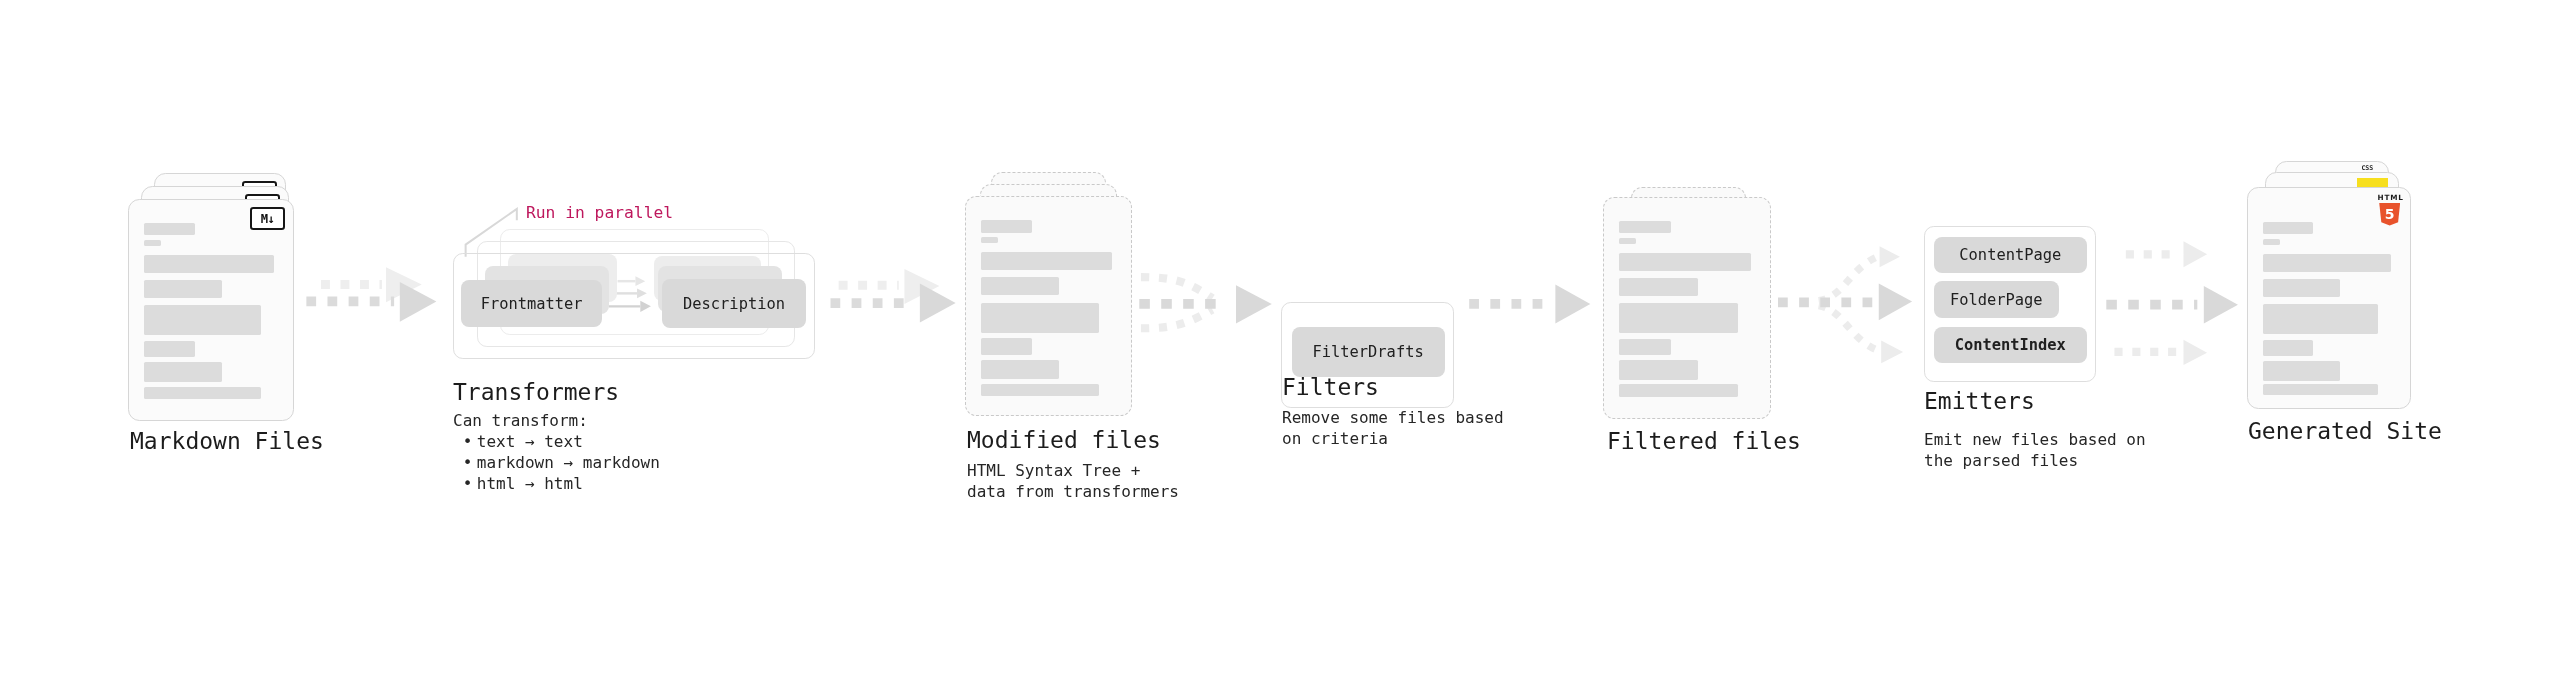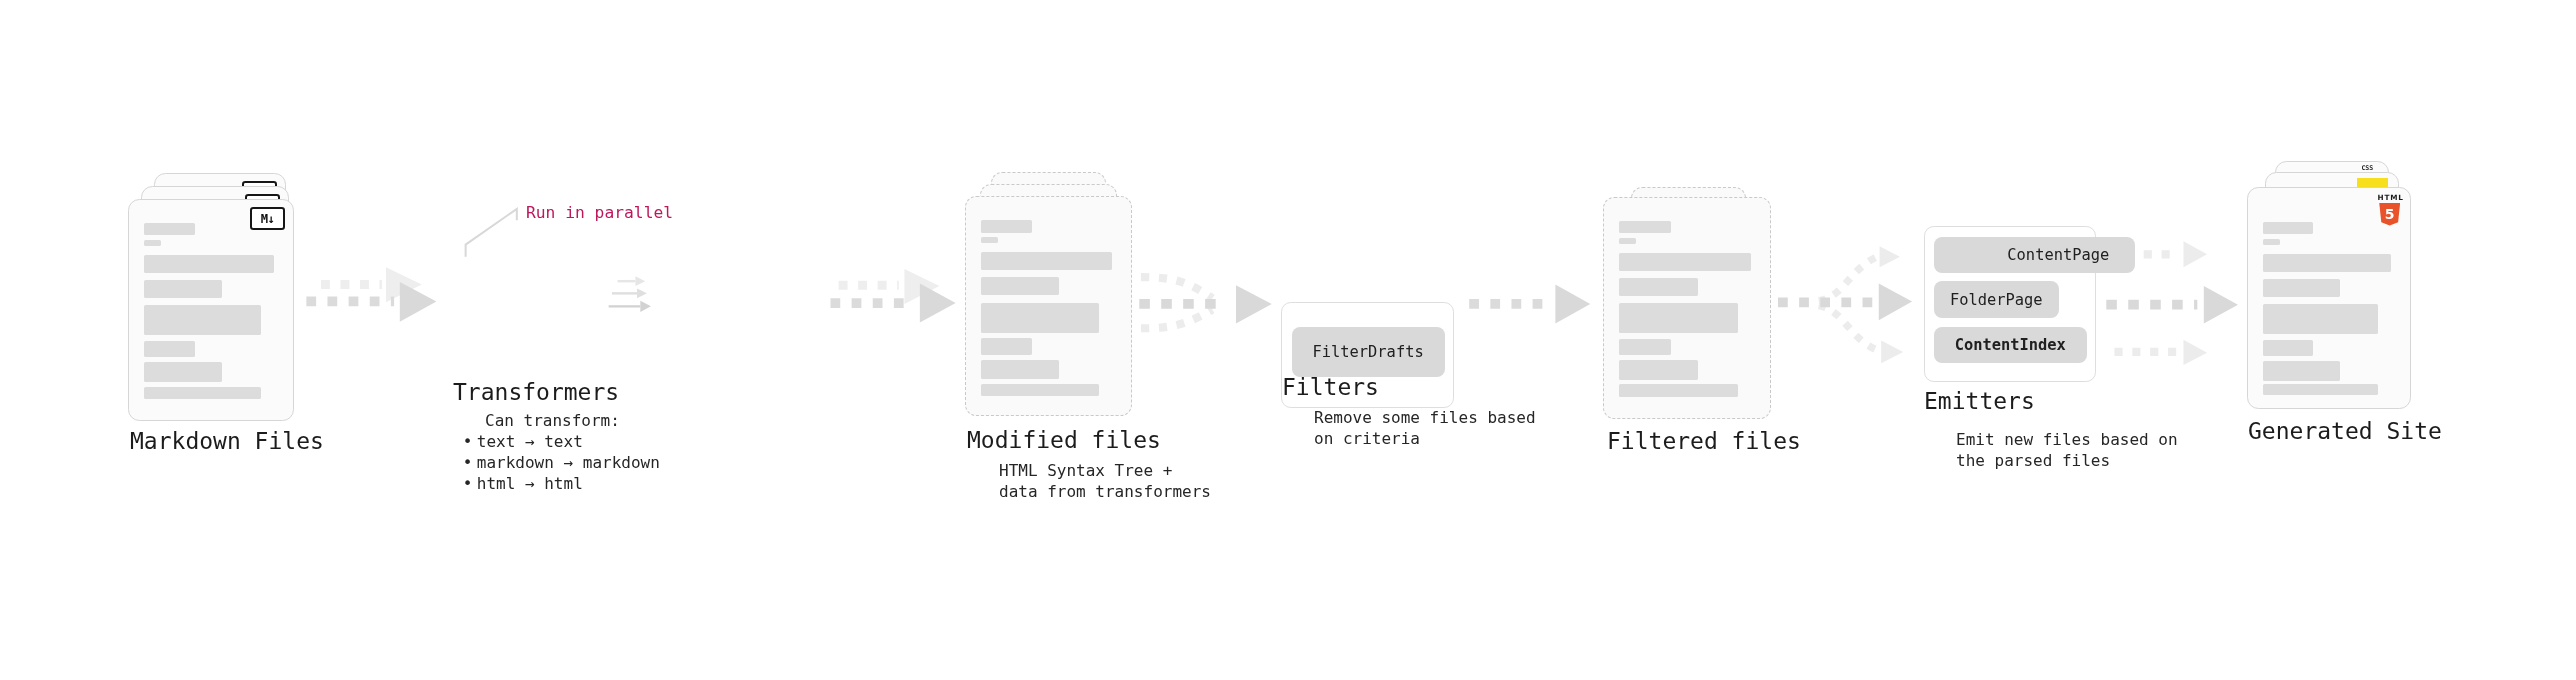--- a/index.html
+++ b/index.html
@@ -45,21 +45,21 @@
   .gb-mid{border:1.6px solid #e6e6e6;}
   .gb-back{border:1.6px solid #ececec;}
   .pill{position:absolute;background:#d9d9d9;border-radius:8.1px;display:flex;align-items:center;
         justify-content:center;font-size:15.4px;color:#202020;}
   .pill.ghost1{background:#e3e3e3;}
   .pill.ghost2{background:#ededed;}
 
   
   .t{position:absolute;font-size:23px;font-weight:500;color:#1c1c1c;line-height:26px;white-space:nowrap;}
   .cap{position:absolute;font-size:16px;color:#262626;line-height:21px;white-space:nowrap;}
-  .capline{display:block;margin-left:32px;}
+  .capline{display:block;}
   .note{position:absolute;font-size:16.3px;color:#be185d;white-space:nowrap;}
   .bullet-row{display:block;}
   .bullet-dot{display:inline-block;width:14px;}
 </style>
 </head>
 <body>
 
 <div class="canvas">
 
   <svg class="arrows" width="2576" height="681" viewBox="0 0 3170 838">
@@ -137,20 +137,31 @@
         <div class="b b5"></div>
         <div class="b b6"></div>
         <div class="b b7"></div>
         <div class="b b8"></div>
       </div>
     </div>
   </div>
   <div class="t" style="left:130px;top:428px;">Markdown Files</div>
 
   <div class="note" style="left:526px;top:203px;">Run in parallel</div>
+  <div class="sec" style="left:453px;top:229px;width:374px;height:146px;">
+    <div class="gbox gb-back" style="left:47px;top:0;width:269px;height:106px;"></div>
+    <div class="pill ghost2" style="left:55px;top:25px;width:109px;height:48px;"></div>
+    <div class="pill ghost2" style="left:201px;top:27px;width:107px;height:45px;"></div>
+    <div class="gbox gb-mid" style="left:23.6px;top:12.2px;width:318px;height:106px;"></div>
+    <div class="pill ghost1" style="left:32px;top:37px;width:124px;height:48px;"></div>
+    <div class="pill ghost1" style="left:205px;top:37px;width:124px;height:46px;"></div>
+    <div class="gbox gb-front" style="left:0;top:23.6px;width:362px;height:106px;"></div>
+    <div class="pill" style="left:8.1px;top:51px;width:141px;height:47px;">Frontmatter</div>
+    <div class="pill" style="left:209px;top:50px;width:144px;height:49px;">Description</div>
+  </div>
   <div class="t" style="left:453px;top:379px;">Transformers</div>
   <div class="cap" style="left:453px;top:410px;">
     <span class="capline">Can transform:</span>
     <span class="bullet-row" style="margin-left:9.8px;"><span class="bullet-dot">•</span><span>text → text</span></span>
     <span class="bullet-row" style="margin-left:9.8px;"><span class="bullet-dot">•</span><span>markdown → markdown</span></span>
     <span class="bullet-row" style="margin-left:9.8px;"><span class="bullet-dot">•</span><span>html → html</span></span>
   </div>
 
   <div class="sec" style="left:965px;top:172px;width:171px;height:260px;">
     <div class="card dashed" style="left:26px;top:0;width:115px;height:49px;"></div>
@@ -196,21 +207,21 @@
         <div class="b b6"></div>
         <div class="b b7"></div>
         <div class="b b8"></div>
       </div>
     </div>
   </div>
   <div class="t" style="left:1607px;top:428px;">Filtered files</div>
 
   <div class="sec" style="left:1924px;top:226px;width:172px;height:163px;">
     <div class="gbox gb-front" style="left:0;top:0;width:172px;height:156px;"></div>
-    <div class="pill" style="left:9.8px;top:11.4px;width:153px;height:36px;padding-left:48px;">ContentPage</div>
+    <div class="pill" style="left:9.8px;top:11.4px;width:153px;height:36px;">ContentPage</div>
     <div class="pill" style="left:9.8px;top:55px;width:125px;height:37px;">FolderPage</div>
     <div class="pill" style="left:9.8px;top:101px;width:153px;height:36px;font-weight:bold;">ContentIndex</div>
   </div>
   <div class="t" style="left:1924px;top:388px;">Emitters</div>
   <div class="cap" style="left:1924px;top:429px;">
     <span class="capline">Emit new files based on</span>
     <span class="capline">the parsed files</span>
   </div>
 
   <div class="sec" style="left:2247px;top:161px;width:171px;height:260px;">

